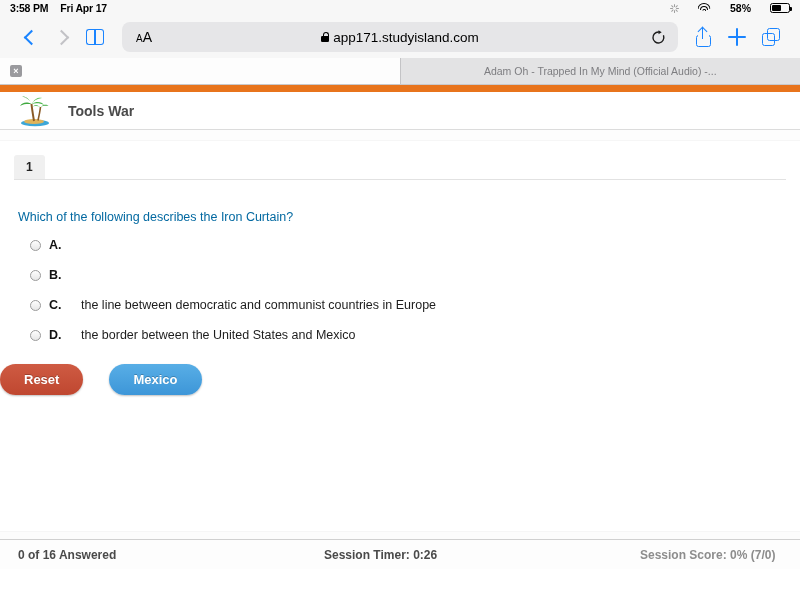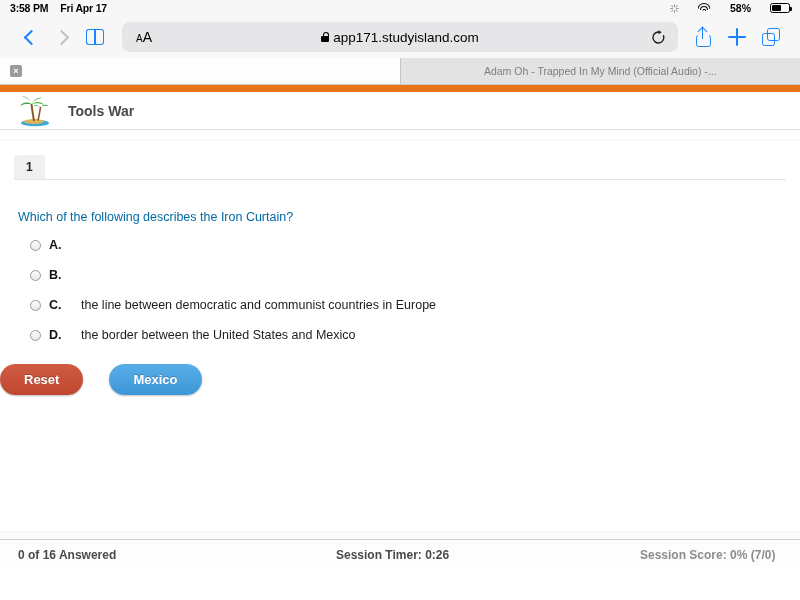--- a/index.html
+++ b/index.html
@@ -137,21 +137,21 @@
         box-shadow:0 1px 2px rgba(0,0,0,.25);}
   .btn.reset{ background:linear-gradient(#cf5b43,#bf4730);}
   .btn.submit{ background:linear-gradient(#58aee6,#3d96d8);}
 
   
   .bottom-ghost{ height:8px; background:#fafafa; border-top:1px solid #eee; opacity:.5;}
   .bottombar{ height:30px; background:#fdfdfd; border-top:1px solid #d0d0d0;
      display:flex; align-items:center; font-size:12px; font-weight:bold; color:#4a4a4a;
      position:relative;}
   .bb-l{ position:absolute; left:18px;}
-  .bb-c{ position:absolute; left:336px;}
+  .bb-c{ position:absolute; left:324px;}
   .bb-r{ position:absolute; left:640px; color:#8d8d8d;}
 </style>
 </head>
 <body>
 
 <div class="status-bar">
   <div class="sb-time">3:58 PM</div>
   <div class="sb-date">Fri Apr 17</div>
   <div class="sb-right">
     <div class="sb-spinner">

